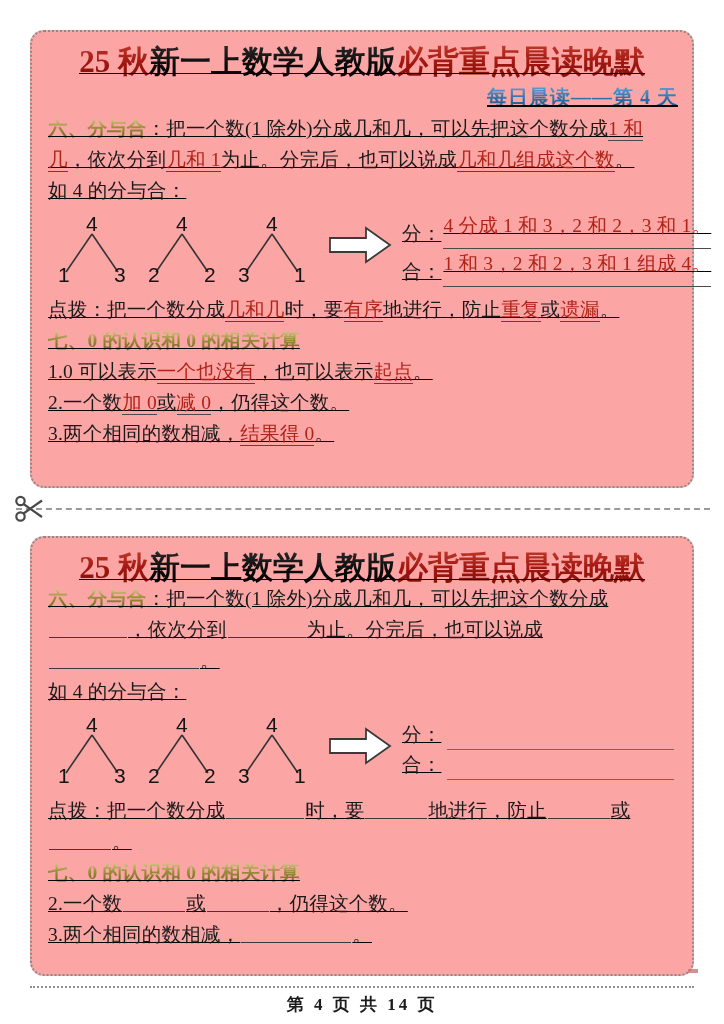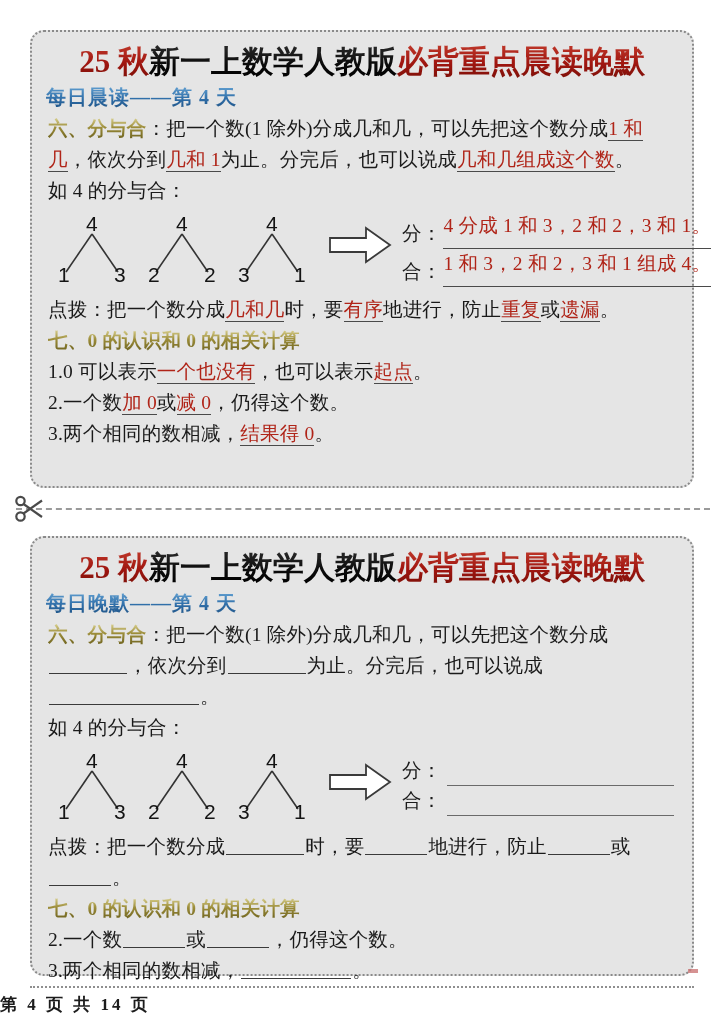--- a/index.html
+++ b/index.html
@@ -20,22 +20,23 @@
     padding: 0;
   }
 
   
   .card {
     position: absolute;
     left: 30px;
     width: 664px;
     border: 2px dotted #8a8a8a;
     border-radius: 14px;
-    background: #e5e5e5;
+    background: #fca5a5;
     padding: 8px 14px 6px 14px;
+    text-decoration: underline;
   }
   .card.morning { top: 30px; height: 458px; }
   .card.evening { top: 536px; height: 440px; }
 
   
   .title-row {
     text-align: center;
     white-space: nowrap;
     line-height: 1.0;
     margin-top: 6px;
@@ -56,21 +57,21 @@
   }
   .t-black {
     color: #111;
     background: linear-gradient(180deg,#2b2b2b 0%,#0a0a0a 60%,#000 100%);
     -webkit-background-clip: text;
     background-clip: text;
     -webkit-text-fill-color: transparent;
   }
 
   .subtitle {
-    text-align: left;
+    text-align: right;
     margin-top: 7px;
     margin-bottom: 2px;
     font-weight: bold;
     font-size: 20px;
     white-space: nowrap;
     background: linear-gradient(180deg,#6aa8d8 0%,#2f6ea8 55%,#1d4f80 100%);
     -webkit-background-clip: text;
     background-clip: text;
     -webkit-text-fill-color: transparent;
     color: transparent;
@@ -169,20 +170,21 @@
 
   
   .footer-rule {
     position: absolute;
     left: 30px; right: 30px; top: 986px;
     border-top: 2px dotted #8f8f8f;
   }
   .footer {
     position: absolute;
     left: 0; right: 0; top: 993px;
+    text-align: center;
     font-size: 17px;
     font-weight: bold;
     color: #1c1c1c;
     letter-spacing: 3px;
     font-family: "Liberation Serif", "DejaVu Serif", serif;
   }
   .corner-mark {
     position: absolute; right: 26px; top: 962px;
     width: 10px; height: 12px;
   }
@@ -303,21 +305,20 @@
       <line x1="9.5" y1="18.5" x2="28" y2="5.5" stroke="#4a4a4a" stroke-width="2.2"></line>
     </svg>
   </div>
 
   <div class="card evening">
 
     <div class="title-row">
       <span class="title-txt t-red">25 秋</span><span class="title-txt t-black">新一上数学人教版</span><span class="title-txt t-red">必背重点晨读晚默</span>
     </div>
 
-    <div class="subtitle">每日晚默——第 4 天</div>
 
     <div class="body-txt">
 
       <p class="ln">
         <span class="hd-olive">六、分与合</span><span>：</span><span>把一个数(1 除外)分成几和几，可以先把这个数分成</span><span class="blank b5"></span><span>，依次分到</span><span class="blank b5"></span><span>为止。分完后，也可以说成</span><span class="blank b9"></span><span>。</span>
       </p>
 
       <p class="ln">如 4 的分与合：</p>
 
       <div class="bond-row">

